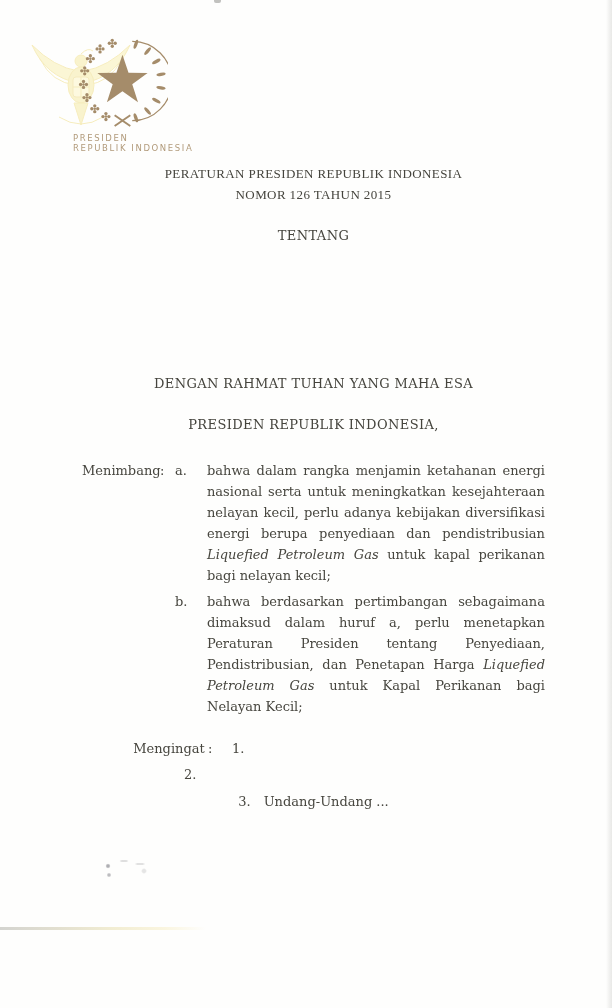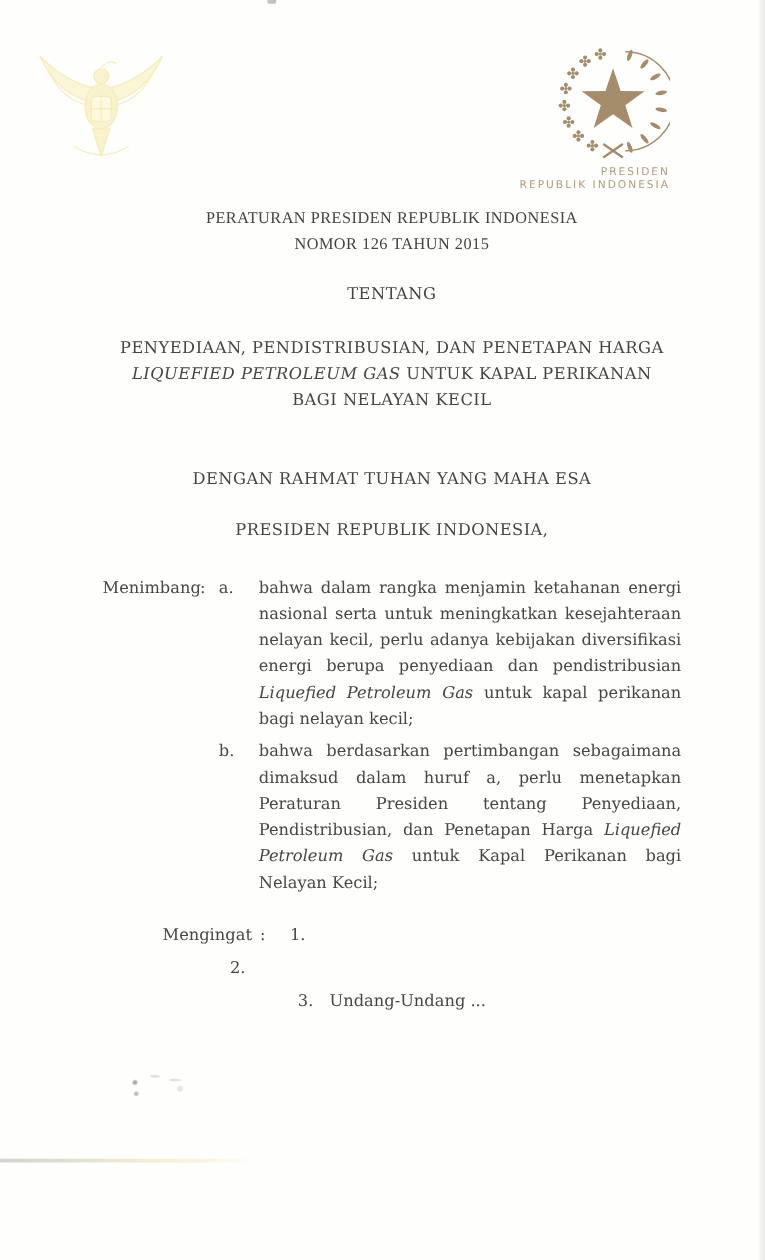--- a/index.html
+++ b/index.html
@@ -19,35 +19,35 @@
     background:
       radial-gradient(circle at 8px 11px, rgba(110,110,118,.55) 1.2px, rgba(110,110,118,0) 2.6px),
       radial-gradient(circle at 9px 20px, rgba(110,110,118,.45) 1.1px, rgba(110,110,118,0) 2.4px),
       radial-gradient(ellipse 7px 2px at 24px 6px, rgba(150,150,152,.30) 40%, rgba(150,150,152,0) 70%),
       radial-gradient(ellipse 8px 2px at 40px 9px, rgba(150,150,152,.28) 40%, rgba(150,150,152,0) 70%),
       radial-gradient(circle at 44px 16px, rgba(140,140,142,.22) 1.5px, rgba(140,140,142,0) 3px);}
   
   .watermark{position:absolute;left:26px;top:24px;width:110px;height:122px;opacity:.6;}
   
   .content-col{position:absolute;left:82px;width:463px;}
-  .emblem-block{top:38px;text-align:right;}
+  .emblem-block{top:38px;text-align:left;}
   .emblem-svg-wrap{display:inline-block;transform:translateX(-9px);}
   .emblem-caption{margin-top:1px;transform:translateX(-9px);
     font-size:8.5px;line-height:10px;letter-spacing:1.6px;color:#b29b7b;font-family:"DejaVu Sans","Liberation Sans",sans-serif;}
   
   .center-heads{text-align:center;font-size:13px;line-height:21px;letter-spacing:.4px;color:#45443d;}
   .title-block{top:163px;font-family:Liberation Serif, serif;}
   .tentang-block{top:225px;}
   .subject-block{top:268px;}
   .grace-block{top:373px;}
   .authority-block{top:414px;}
   
   .body-block{top:460px;font-size:13px;line-height:21px;}
   .row{display:flex;align-items:flex-start;}
-  .row .label{width:78px;flex:none;}
+  .row .label{width:78px;flex:none;text-align:center;}
   .row .colon{width:15px;flex:none;}
   .row .marker{width:32px;flex:none;}
   .row .marker.num{padding-left:9px;box-sizing:border-box;}
   .row .text{flex:1;text-align:justify;}
   .gap-item{margin-top:5px;}
   .gap-section{margin-top:21px;margin-left:48px;}
   .catchword{margin-top:6px;text-align:center;}
   .catchword .cw-marker{margin-right:13px;}
   i{font-style:italic;}
 </style>
@@ -123,25 +123,20 @@
 
   <div class="content-col center-heads title-block">
     <div>PERATURAN PRESIDEN REPUBLIK INDONESIA</div>
     <div>NOMOR 126 TAHUN 2015</div>
   </div>
 
   <div class="content-col center-heads tentang-block">
     <div>TENTANG</div>
   </div>
 
-  <div class="content-col center-heads subject-block">
-    <div><span>PENYEDIAAN, PENDISTRIBUSIAN, DAN PENETAPAN HARGA</span></div>
-    <div><i>LIQUEFIED PETROLEUM GAS</i><span> UNTUK KAPAL PERIKANAN</span></div>
-    <div><span>BAGI NELAYAN KECIL</span></div>
-  </div>
 
   <div class="content-col center-heads grace-block">
     <div>DENGAN RAHMAT TUHAN YANG MAHA ESA</div>
   </div>
 
   <div class="content-col center-heads authority-block">
     <div>PRESIDEN REPUBLIK INDONESIA,</div>
   </div>
 
   <div class="content-col body-block">

